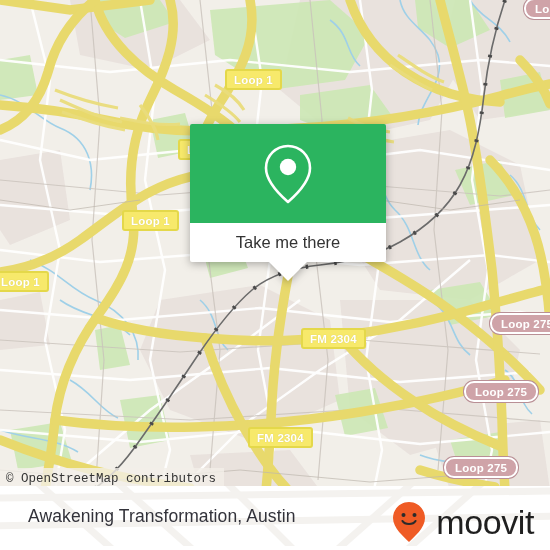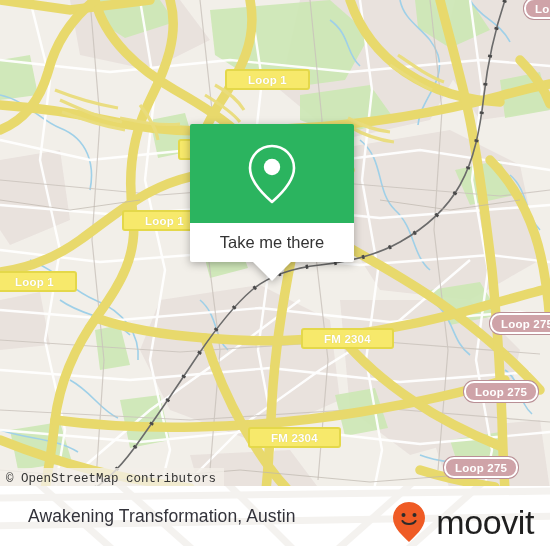--- a/index.html
+++ b/index.html
@@ -26,21 +26,21 @@
     letter-spacing:.2px;
     pointer-events:none;
   }
   .shield-yellow{
     background:#f7e96b;
     border:2px solid #e4d84a;
     border-radius:3px;
     color:#ffffff;
     font-size:11.5px;
     height:17px;
-    padding:0 21px;
+    padding:0 7px;
     text-shadow:0 0 1px rgba(140,130,40,.35);
   }
   .shield-pink{
     background:#cfa3a8;
     border:2px solid #ffffff;
     border-radius:10px;
     color:#ffffff;
     font-size:11.5px;
     height:17px;
     padding:0 9px;
@@ -54,21 +54,21 @@
     color:#333333;
     font-size:12.5px;
     padding:3px 8px 3px 6px;
     line-height:16px;
     white-space:nowrap;
     font-family:Liberation Mono, monospace;
   }
 
   
   #callout{
-    position:absolute;left:190px;top:124px;width:164px;
+    position:absolute;left:190px;top:124px;width:196px;
     filter:drop-shadow(0 2px 4px rgba(0,0,0,.30));
   }
   #callout-top{
     background:#2bb45f;
     height:99px;
     border-radius:2px 2px 0 0;
     display:flex;align-items:center;justify-content:center;
   }
   #callout-bottom{
     background:#ffffff;

